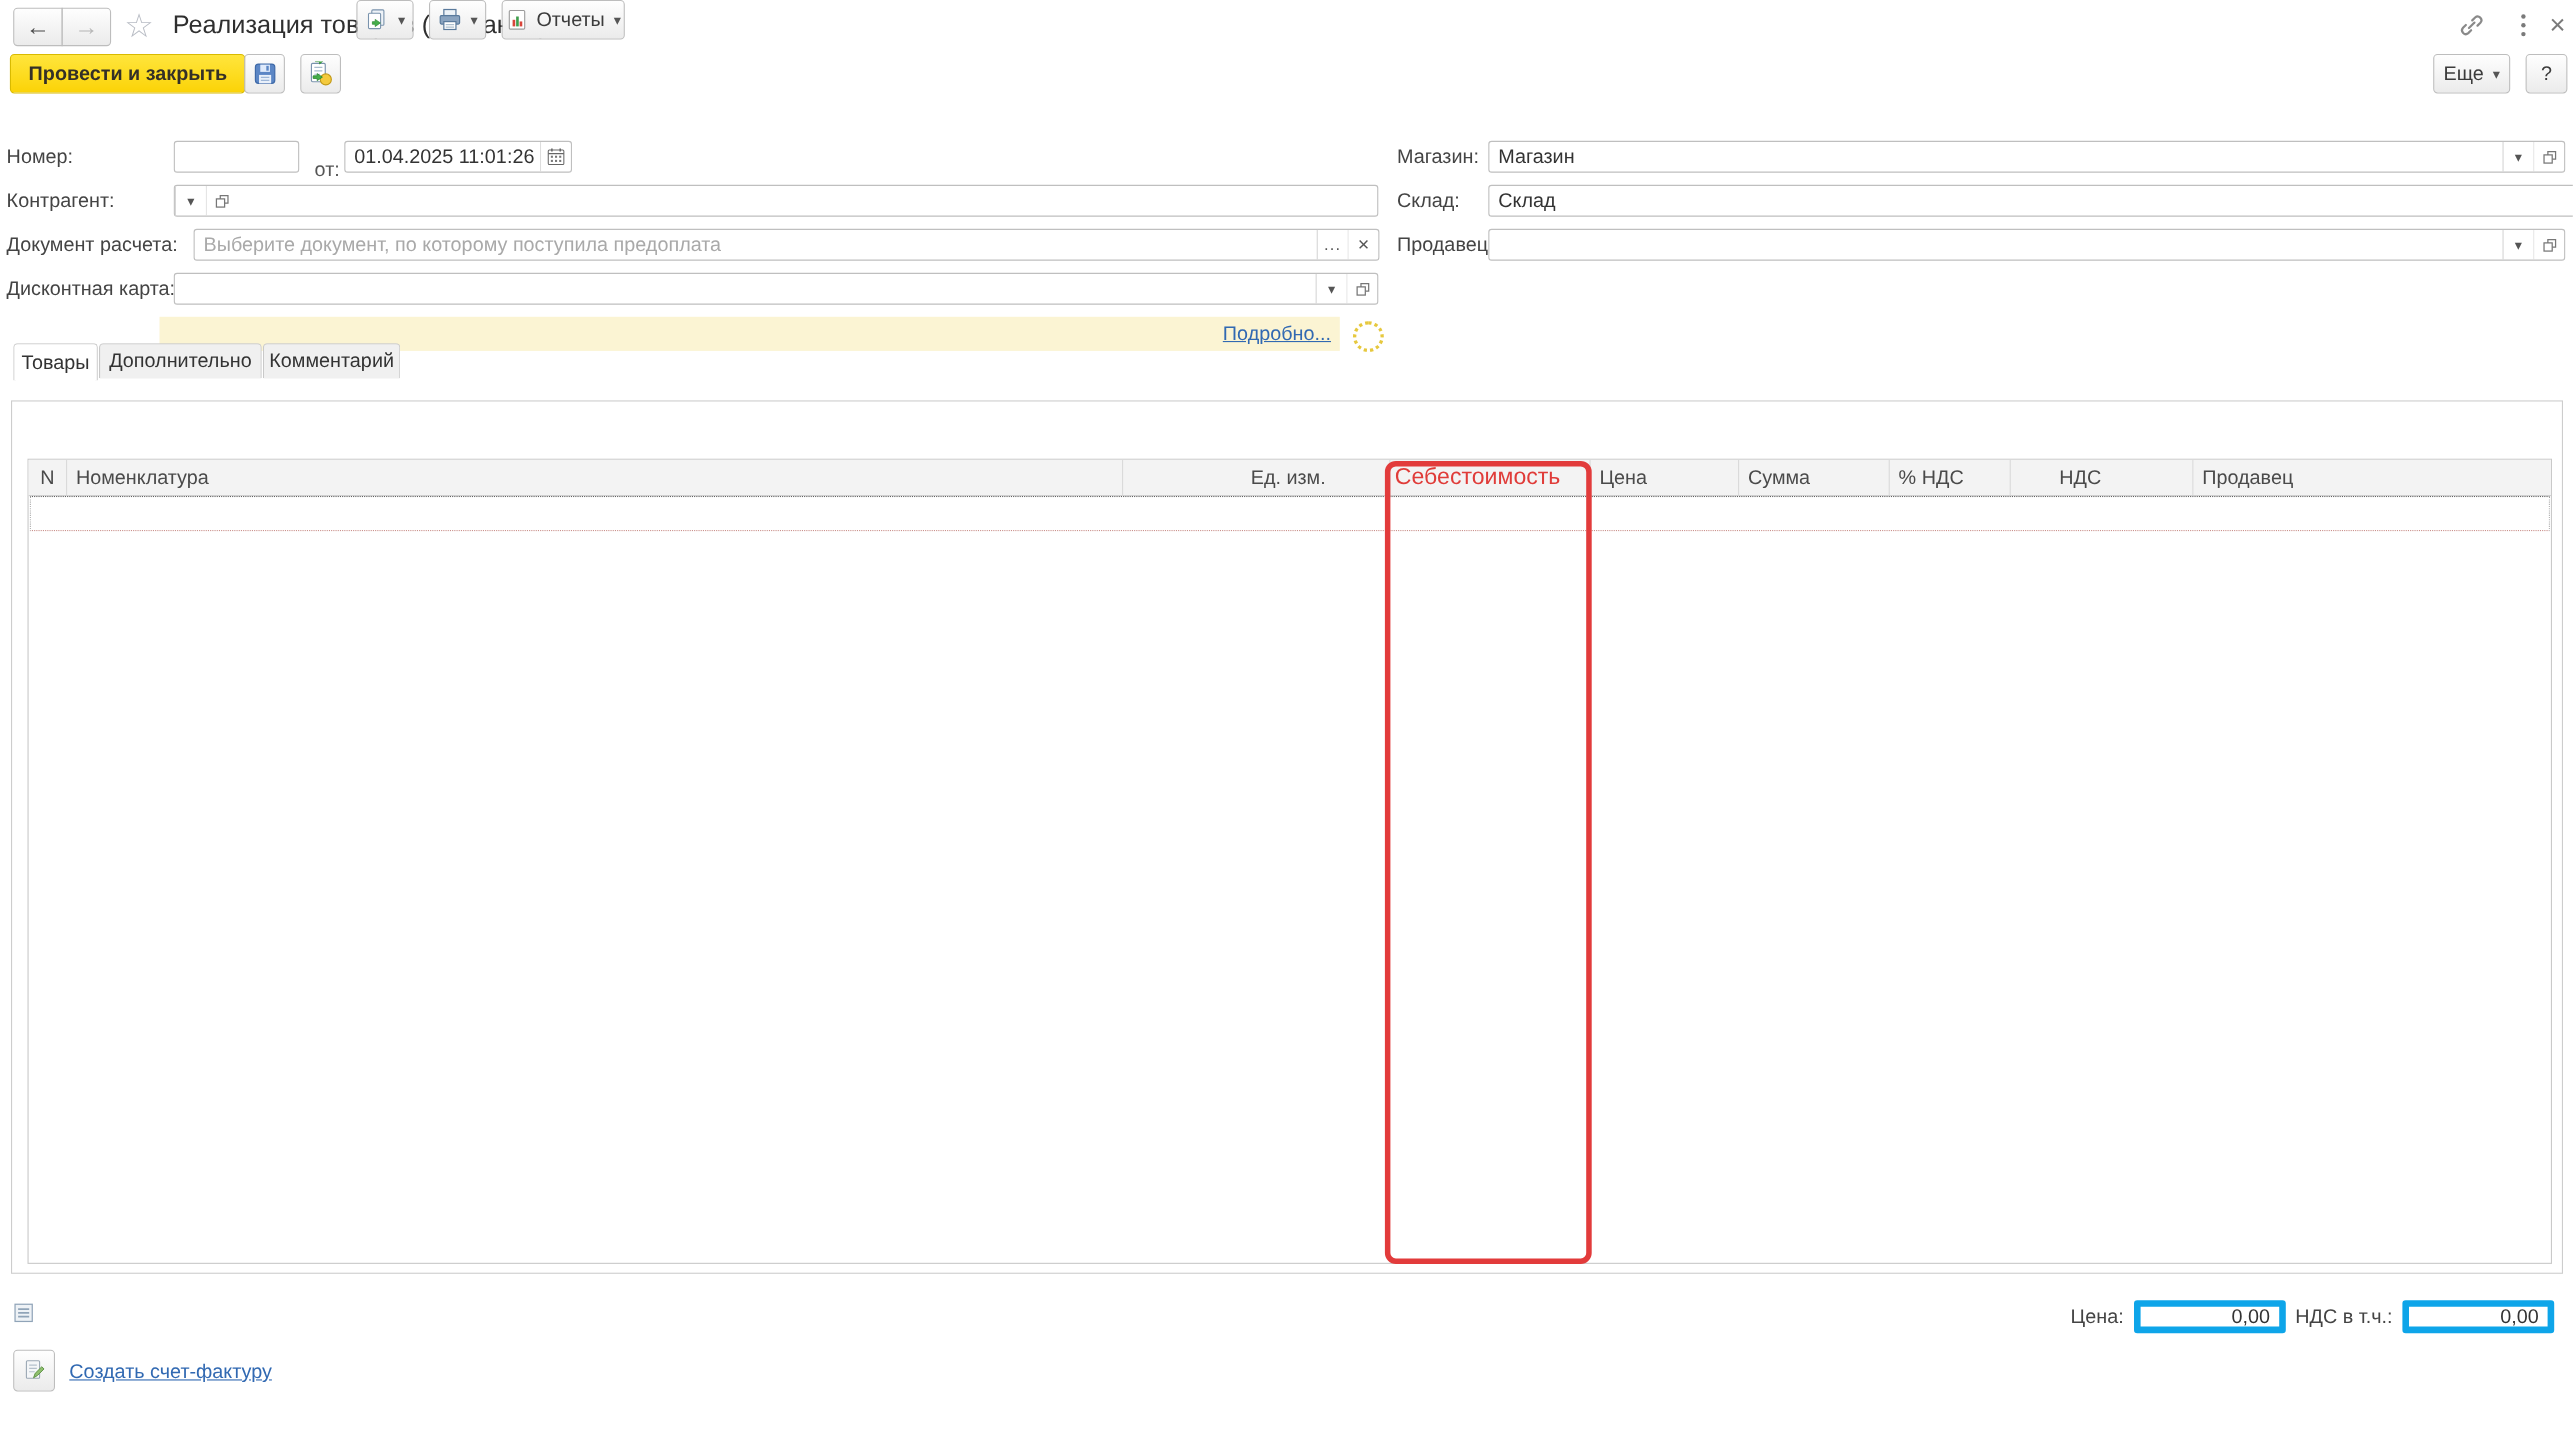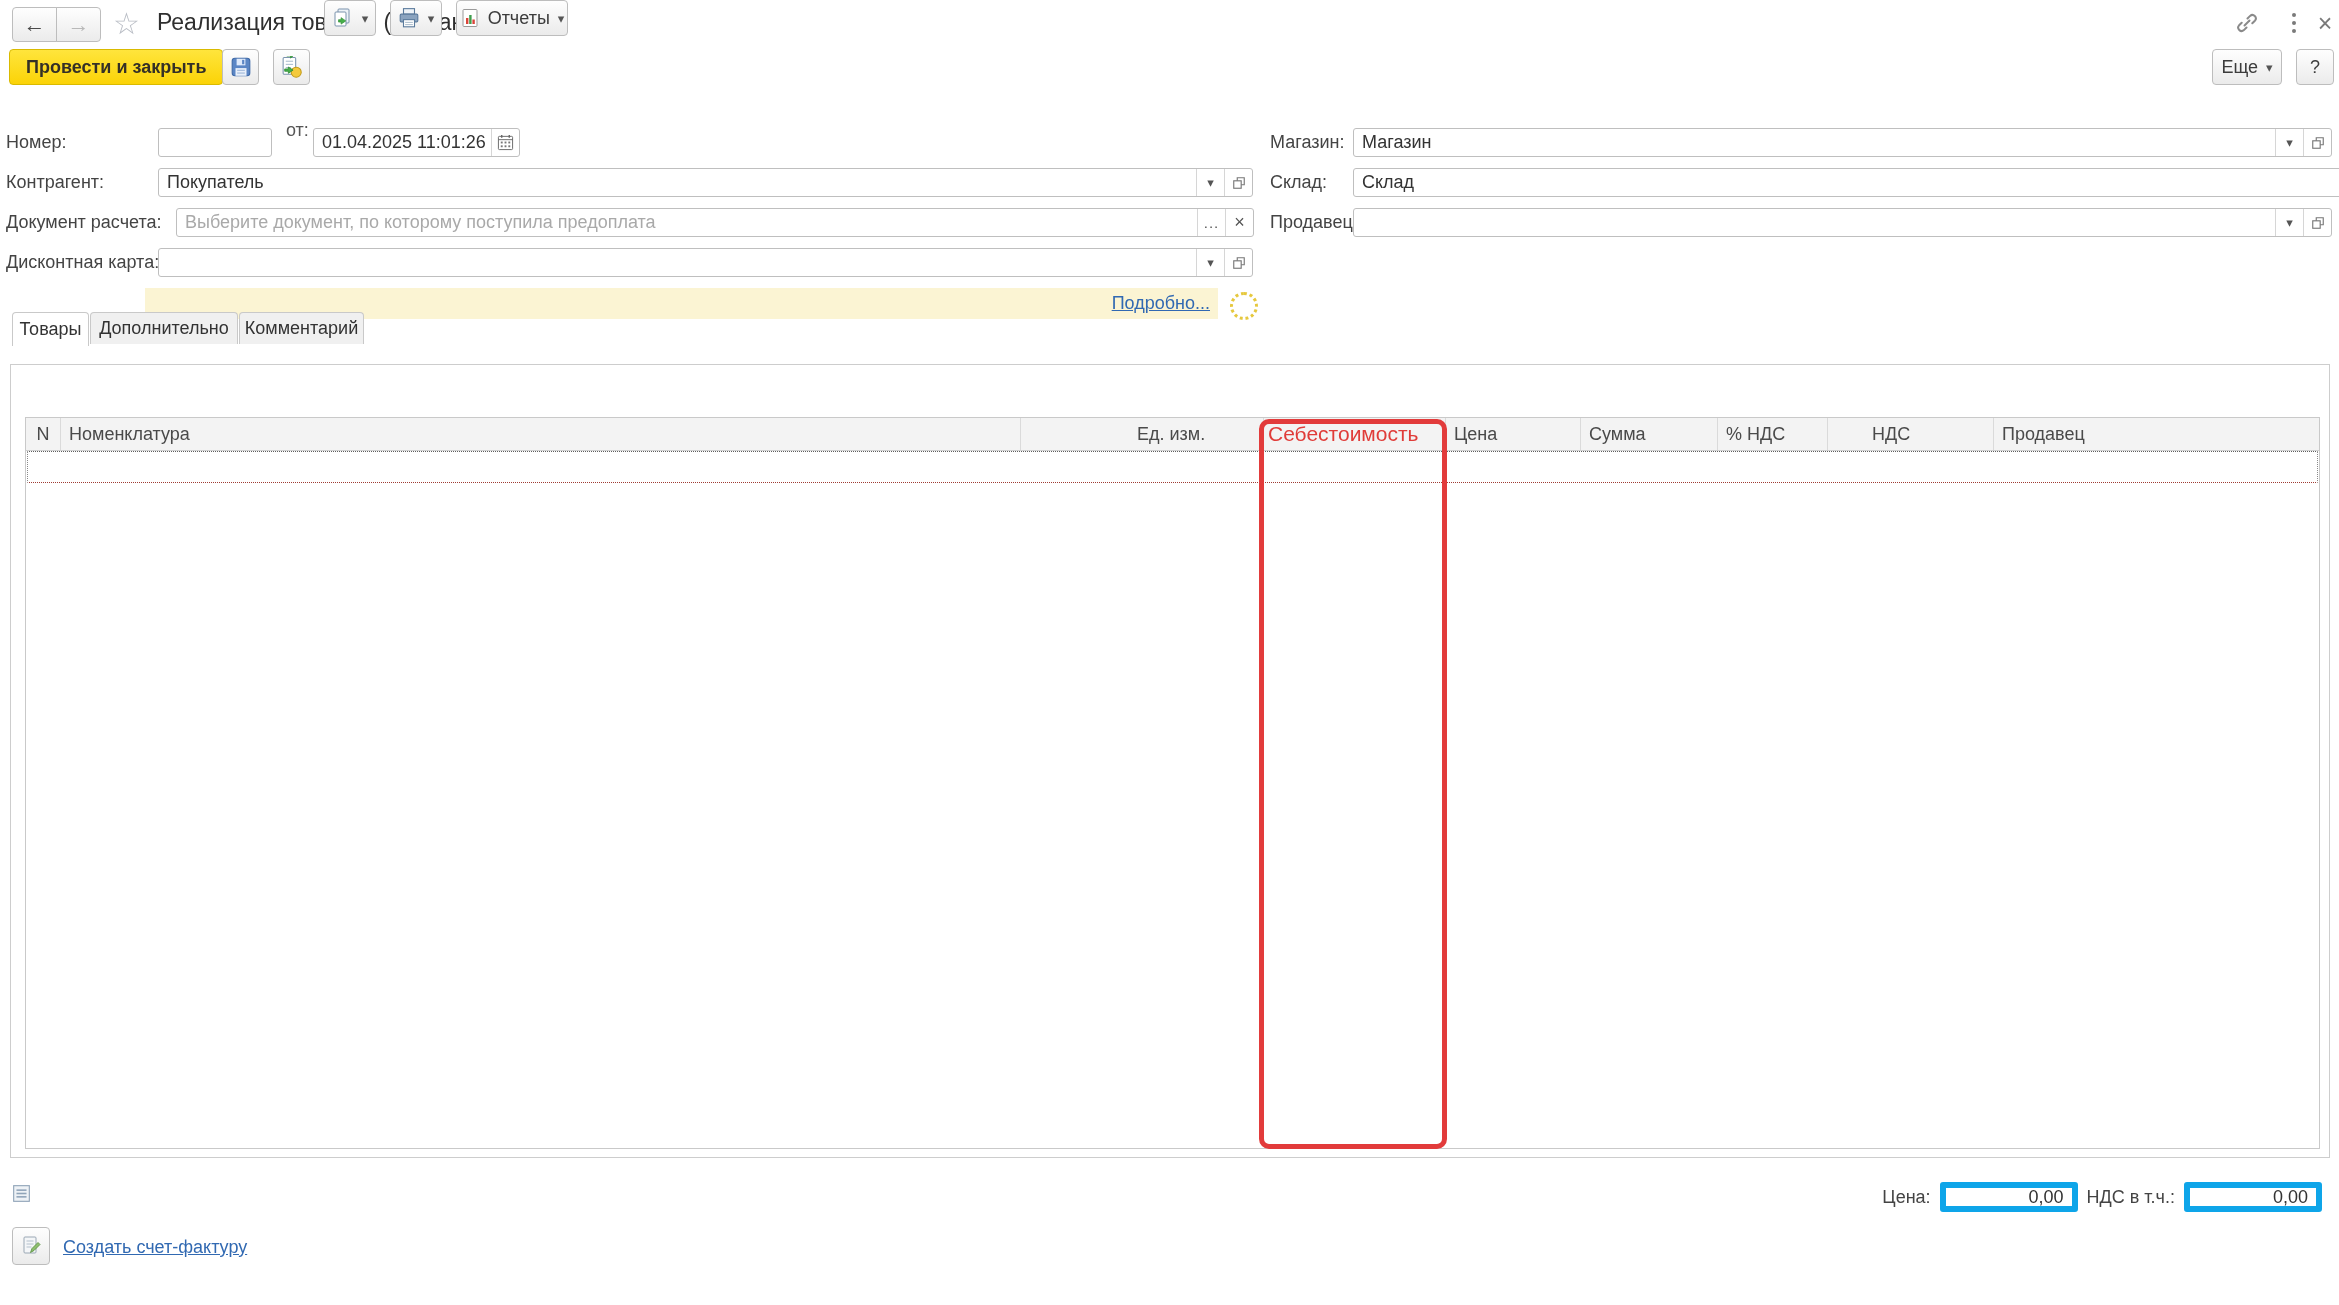--- a/index.html
+++ b/index.html
@@ -200,21 +200,21 @@
   <div class="btn" id="btn-more-top">
     <span>Еще</span>
     <span class="caret">▾</span>
   </div>
   <div class="btn" id="btn-help">?</div>
 
   <div class="lbl" style="left:6px;top:128px;">Номер:</div>
   <div class="field" style="left:158px;top:128px;width:114px;">
     <div class="val"></div>
   </div>
-  <div class="lbl" style="left:286px;top:116px;color:#555;">от:</div>
+  <div class="lbl" style="left:286px;top:140px;color:#555;">от:</div>
   <div class="field" style="left:313px;top:128px;width:207px;">
     <div class="val">01.04.2025 11:01:26</div>
     <div class="fbtn">
       <svg width="17" height="17" viewBox="0 0 18 18">
         <rect x="1.5" y="2.5" width="15" height="14" rx="1" fill="#fff" stroke="#666"></rect>
         <line x1="1.5" y1="6" x2="16.5" y2="6" stroke="#666"></line>
         <line x1="5" y1="1" x2="5" y2="4" stroke="#666" stroke-width="1.5"></line>
         <line x1="13" y1="1" x2="13" y2="4" stroke="#666" stroke-width="1.5"></line>
         <g fill="#777">
             <rect x="4" y="8" width="2" height="2"></rect>
@@ -223,21 +223,20 @@
             <rect x="4" y="12" width="2" height="2"></rect>
             <rect x="8" y="12" width="2" height="2"></rect>
             <rect x="12" y="12" width="2" height="2"></rect>
           </g>
       </svg>
     </div>
   </div>
 
   <div class="lbl" style="left:6px;top:168px;">Контрагент:</div>
   <div class="field" style="left:158px;top:168px;width:1095px;">
-    <div class="val">Покупатель</div>
     <div class="fbtn">
         <span class="caret">▾</span>
       </div>
     <div class="fbtn">
       <svg width="14" height="14" viewBox="0 0 16 16">
         <rect x="2" y="5.5" width="8.5" height="8.5" fill="none" stroke="#777" stroke-width="1.3"></rect>
         <path d="M6 5.5 V2 H14 V10 H10.5" fill="none" stroke="#777" stroke-width="1.3"></path>
       </svg>
     </div>
   </div>

